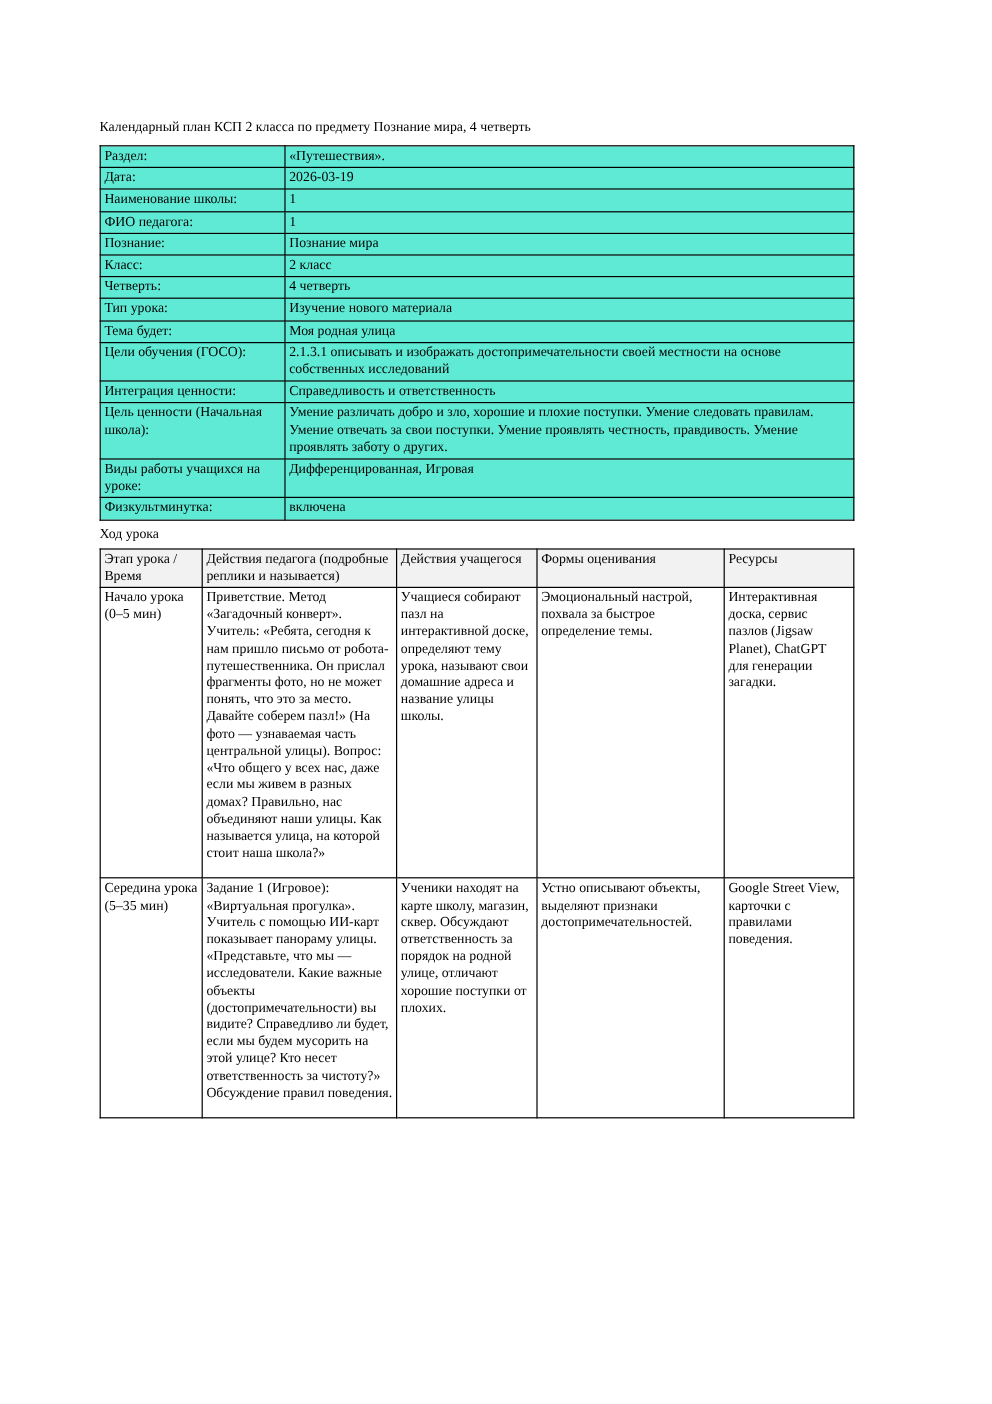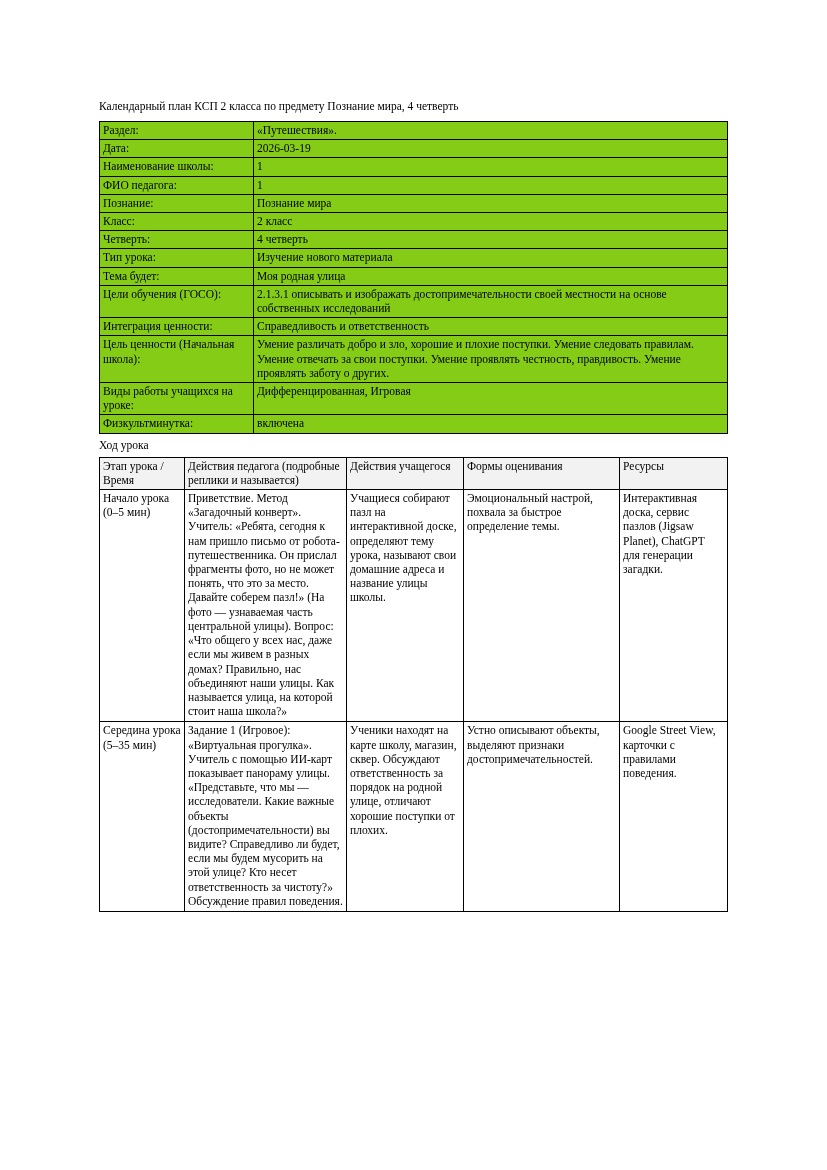--- a/index.html
+++ b/index.html
@@ -18,21 +18,21 @@
   .page {
     position: absolute;
     left: 0;
     top: 0;
     width: 827px;
     height: 1170px;
     background: #ffffff;
   }
   .content {
     position: absolute;
-    left: 99px;
+    left: 83px;
     top: 99px;
     width: 628px;
   }
   .doc-title {
     font-size: 11.5px;
     line-height: 14px;
     margin: 0 0 8px 0;
     white-space: nowrap;
   }
   .section-label {
@@ -55,40 +55,40 @@
     padding: 1px 3px 2px 3px;
     font-weight: normal;
     text-align: left;
     word-wrap: break-word;
     overflow-wrap: break-word;
     hyphens: none;
   }
 
   
   .info-table td {
-    background: #84cc16;
+    background: #5eead4;
   }
   .info-table .col-label { width: 154px; }
   .info-table .col-value { width: 474px; }
 
   
   .lesson-table { margin-top: 0; }
   .lesson-table .c0 { width: 85px; }
   .lesson-table .c1 { width: 162px; }
   .lesson-table .c2 { width: 117px; }
   .lesson-table .c3 { width: 156px; }
   .lesson-table .c4 { width: 108px; }
   .lesson-table thead td {
     background: #f2f2f2;
   }
   .lesson-table tbody td {
     background: #ffffff;
   }
   .lesson-table tbody td.body-cell {
-    padding-bottom: 3px;
+    padding-bottom: 13px;
   }
 </style>
 </head>
 <body>
 
 <div class="page">
   <div class="content">
 
     <p class="doc-title">Календарный план КСП 2 класса по предмету Познание мира, 4 четверть</p>
 

